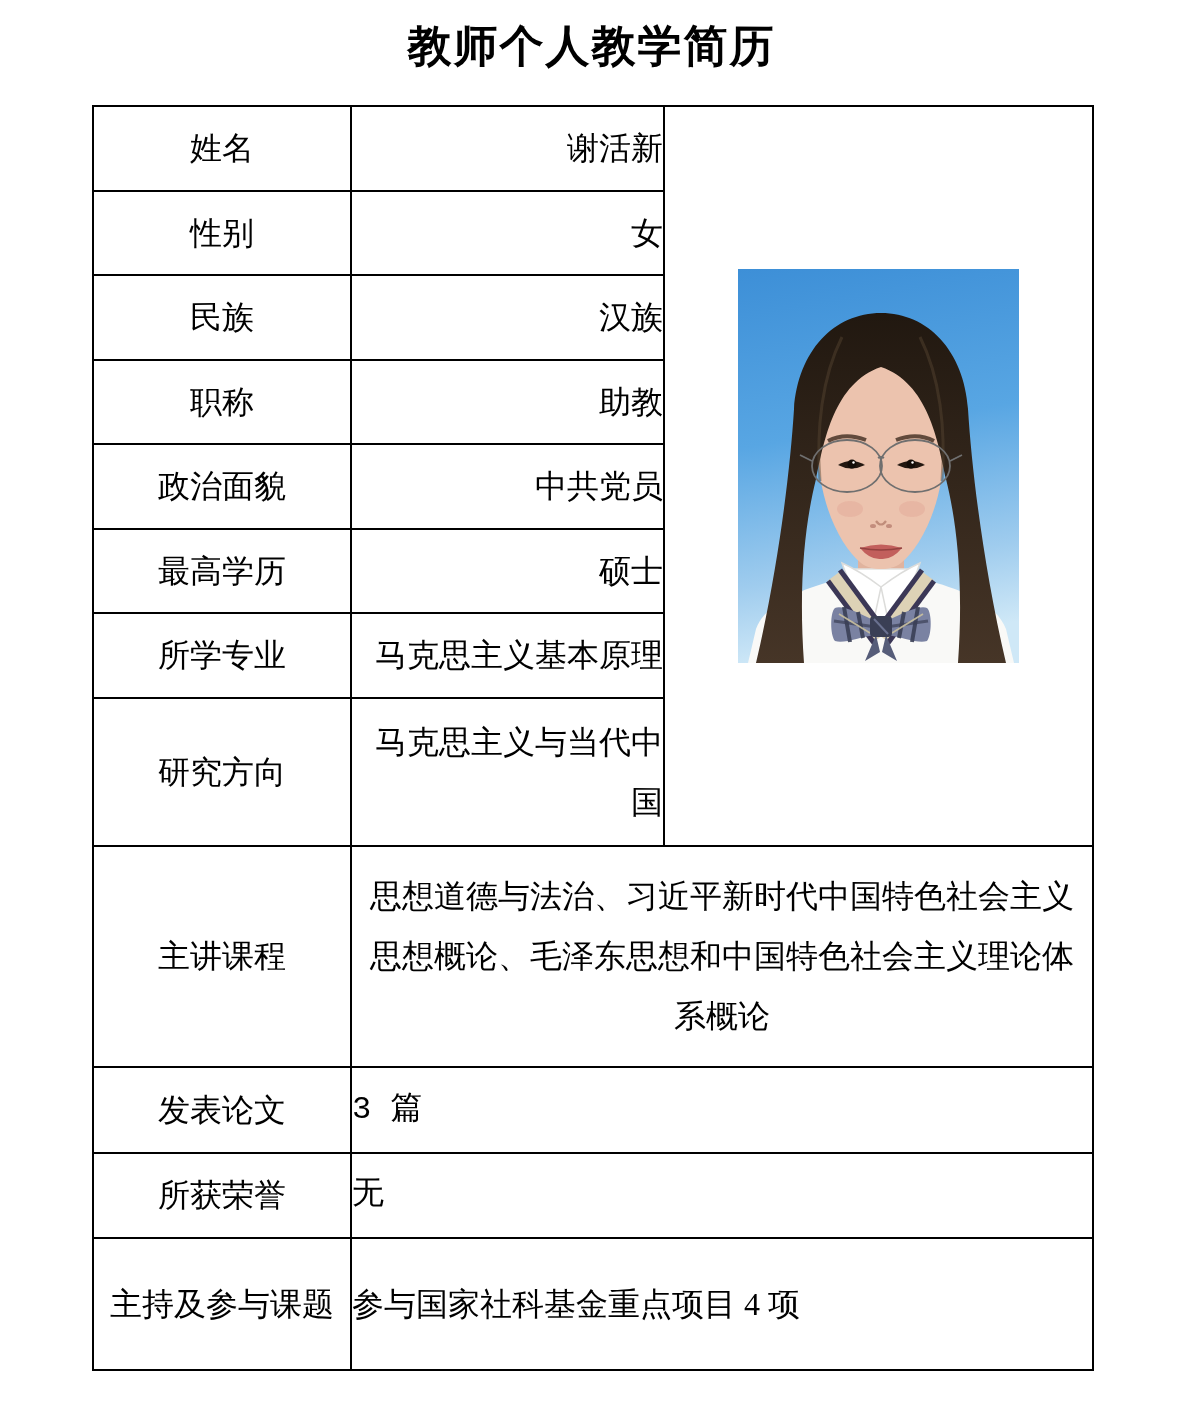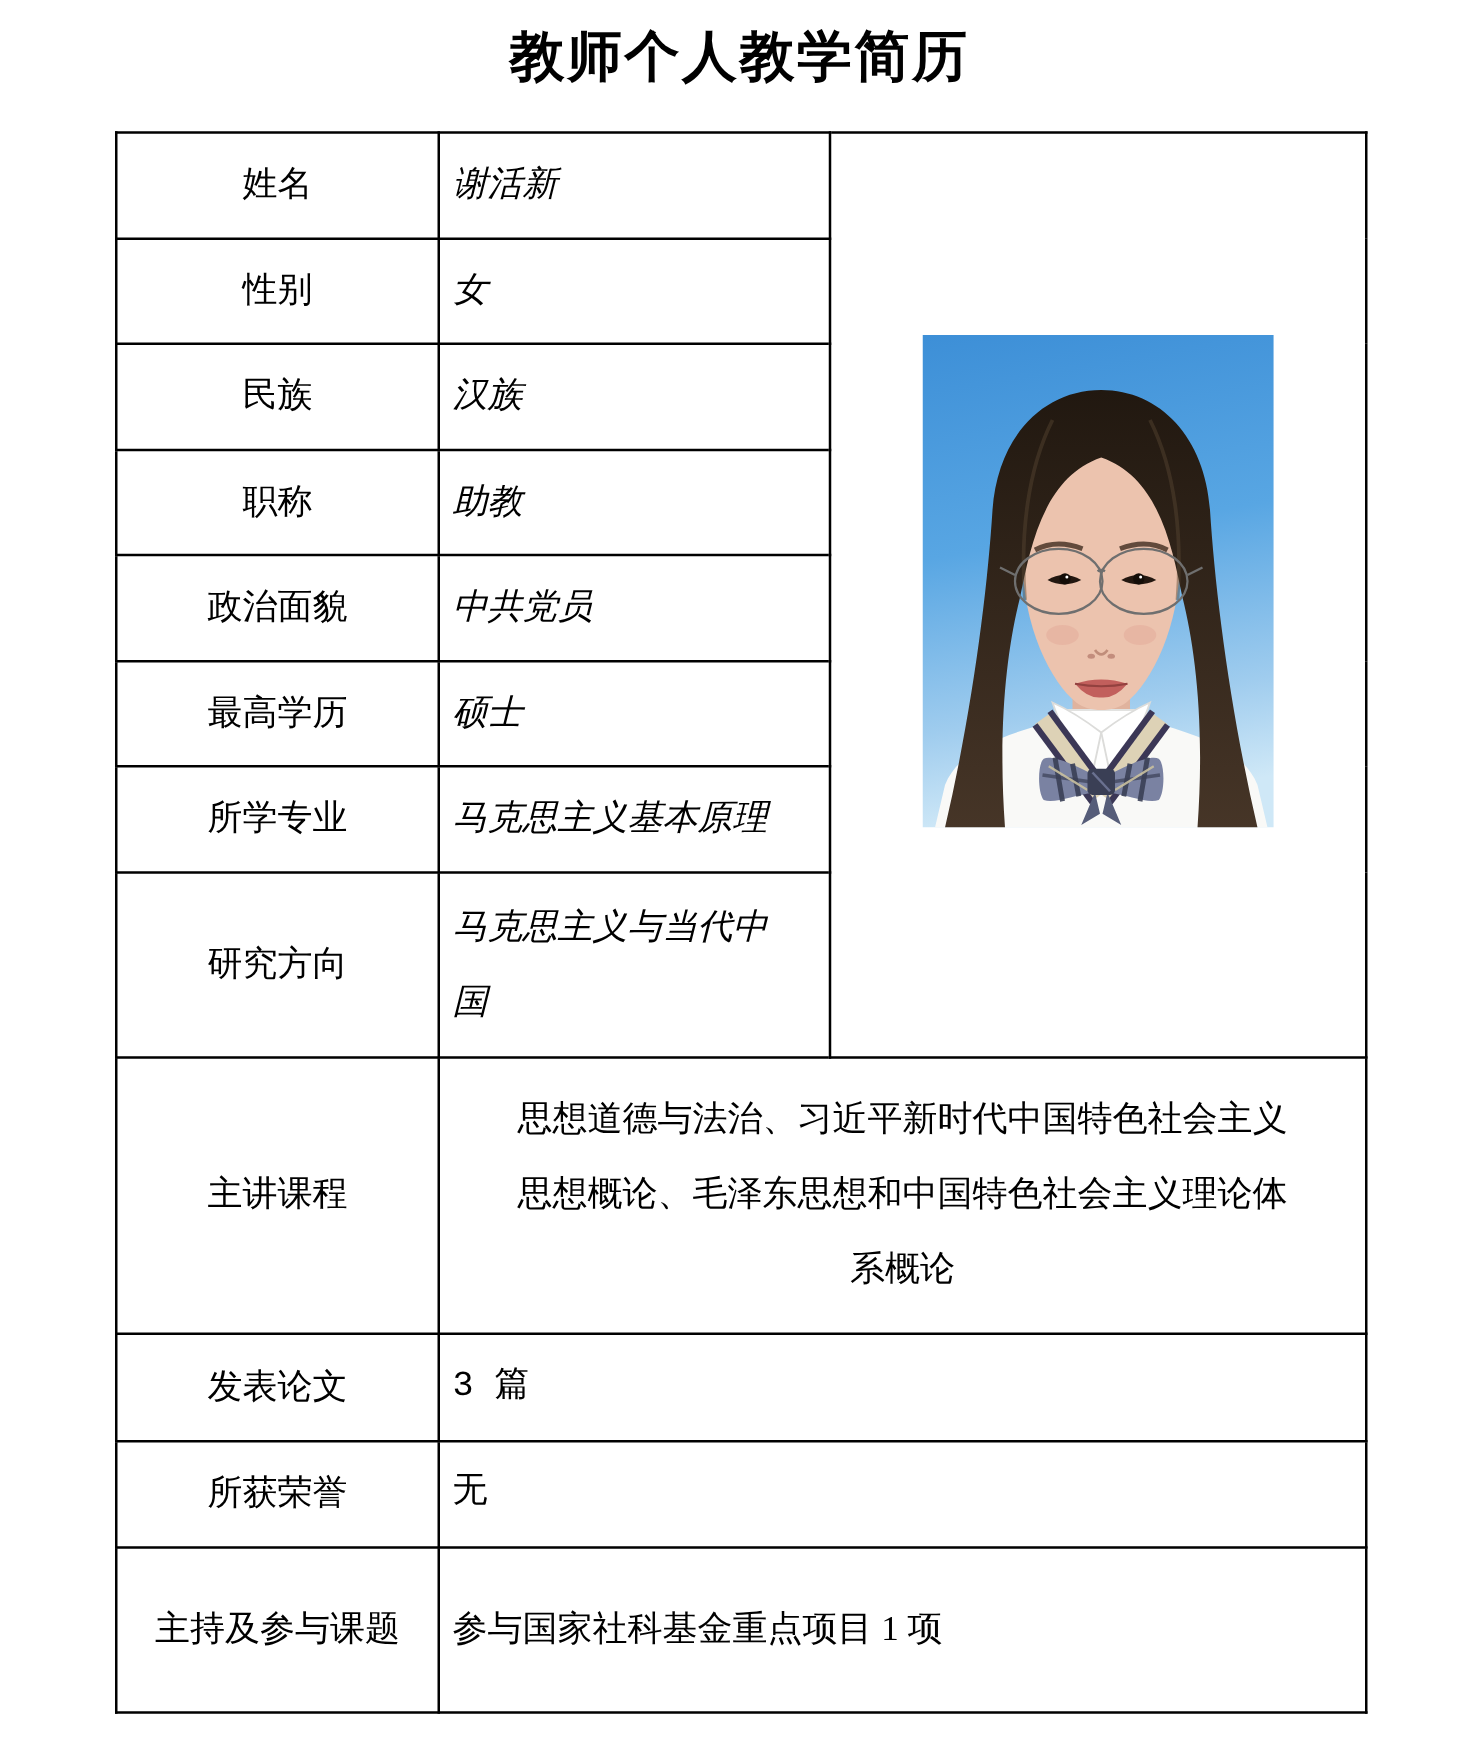--- a/index.html
+++ b/index.html
@@ -23,35 +23,34 @@
   }
   table.resume{
     position:absolute;
     left:92px;top:105px;
     width:1000px;
     border-collapse:collapse;
     table-layout:fixed;
   }
   table.resume td{
     border:2px solid #000;
-    font-size:28px;
+    font-size:32px;
     line-height:60px;
     vertical-align:middle;
-    padding:10px;
+    padding:0;
     overflow:hidden;
   }
   td.lbl{
     text-align:center;
     padding-bottom:14px;
   }
   td.val{
-    text-align:left;
+    text-align:right;
     padding-bottom:14px;
     white-space:pre-line;
-    font-style:italic;
   }
   td.val-long{
     text-align:center;
     padding-left:14px;
     padding-right:12px;
     padding-bottom:0;
     white-space:pre-line;
     line-height:58px;
   }
   td.val-short{
@@ -219,18 +218,18 @@
       <tr style="height:86px">
         <td class="lbl">发表论文</td>
         <td class="val-short" colspan="2">3 篇</td>
       </tr>
       <tr style="height:85px">
         <td class="lbl">所获荣誉</td>
         <td class="val-short" colspan="2">无</td>
       </tr>
       <tr style="height:132px">
         <td class="lbl">主持及参与课题</td>
-        <td class="val-top" colspan="2">参与国家社科基金重点项目 1 项</td>
+        <td class="val-top" colspan="2">参与国家社科基金重点项目 4 项</td>
       </tr>
     </tbody>
   </table>
 
 </div>
 
 </body></html>

